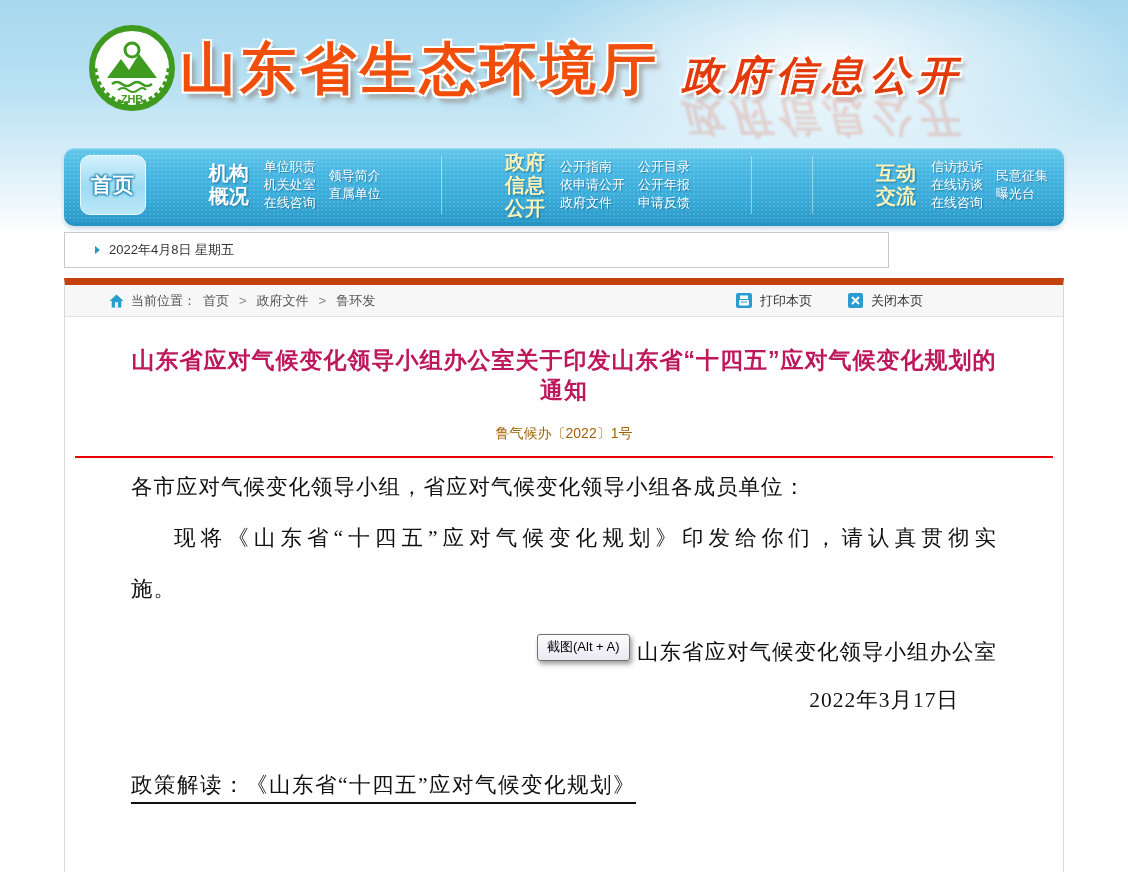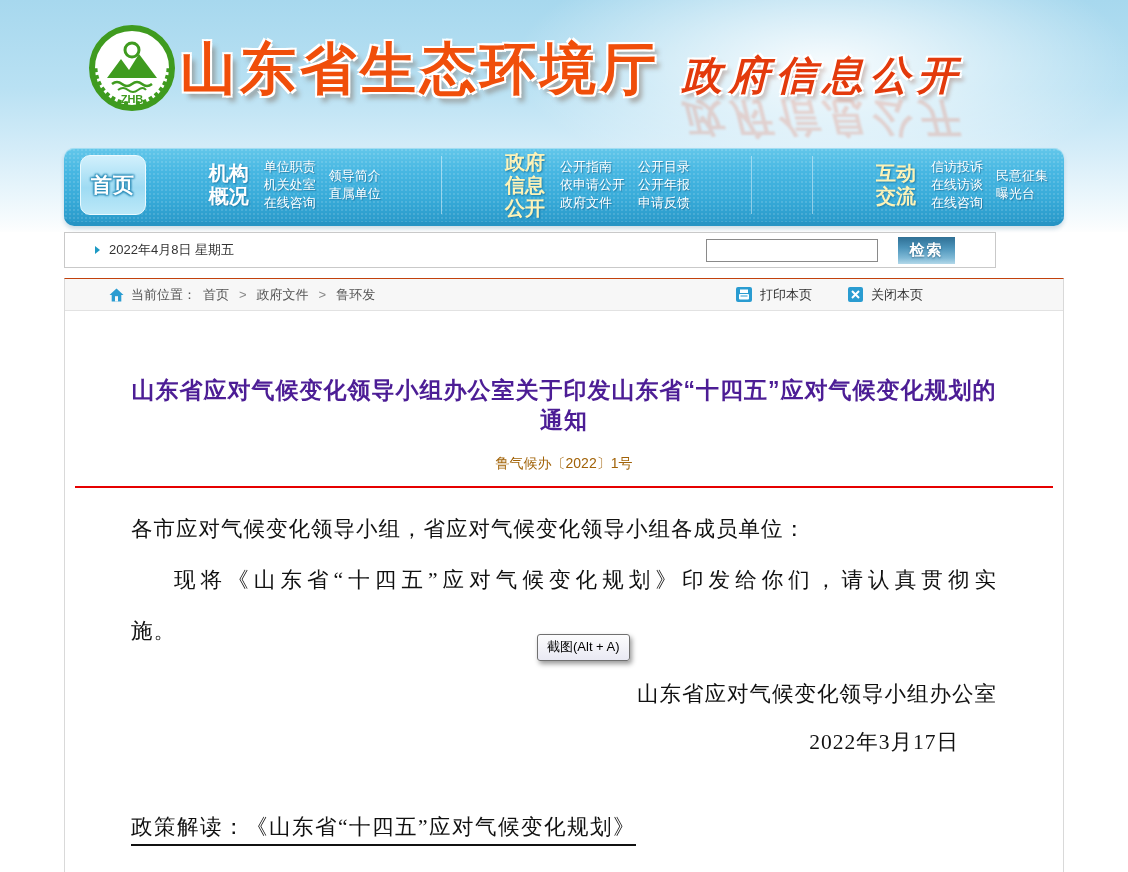--- a/index.html
+++ b/index.html
@@ -66,21 +66,21 @@
   .nav-group-title.white { color:#fefefe; }
   .nav-col { display:flex; flex-direction:column; }
   .nav-link {
     font-size:13px; color:#fff; white-space:nowrap; cursor:pointer;
     text-shadow:1px 1px 1px rgba(18,88,128,.6);
   }
   .nav-divider { width:1px; height:58px; background:rgba(255,255,255,.45); }
 
   
   .datebar {
-    position:absolute; left:64px; top:232px; width:932px; height:36px;
+    position:absolute; left:64px; top:232px; width:825px; height:36px;
     background:#fff; border:1px solid #c9c9c9;
     display:flex; align-items:center; justify-content:space-between;
     padding:0 40px 0 30px;
   }
   .date-left { display:flex; align-items:center; gap:9px; font-size:13px; color:#333; }
   .date-arrow {
     width:0; height:0;
     border-left:5px solid #1d9ac4; border-top:4px solid transparent; border-bottom:4px solid transparent;
   }
   .date-right { display:flex; align-items:center; gap:20px; }
@@ -88,47 +88,47 @@
   .search-btn {
     width:57px; height:27px; border:none; cursor:pointer;
     background:linear-gradient(180deg,#2e6f94 0%, #4c94ba 40%, #7fb9d6 78%, #b3d8e9 100%);
     color:#fff; font-size:15px; font-weight:bold; letter-spacing:2px;
     text-shadow:0 1px 2px rgba(0,50,80,.55);
   }
 
   
   .content {
     position:absolute; left:64px; top:278px; width:1000px; height:594px;
-    background:#fff; border-top:1px solid #c2410c;
+    background:#fff; border-top:7px solid #c2410c;
     border-left:1px solid #d9d9d9; border-right:1px solid #d9d9d9;
   }
   .crumbbar {
     height:32px; background:#f7f7f7; border-bottom:1px solid #e2e2e2;
     display:flex; align-items:center; justify-content:space-between;
     padding-left:44px; font-size:13px; color:#555;
   }
   .crumb-left { display:flex; align-items:center; gap:7px; }
   .crumb-item { color:#555; cursor:pointer; }
   .crumb-sep { color:#888; margin:0 3px; }
   .crumb-right { display:flex; align-items:center; gap:36px; margin-right:140px; }
   .action { display:flex; align-items:center; gap:8px; color:#333; cursor:pointer; }
 
   .article { padding:0 66px; font-family:"Liberation Serif", serif; color:#111; }
   .article-title {
-    margin-top:64px; text-align:center;
+    margin-top:28px; text-align:center;
     font-family:"Liberation Sans", sans-serif;
-    font-size:23px; font-weight:bold; color:#4c1d95; letter-spacing:1px; line-height:30px;
+    font-size:23px; font-weight:bold; color:#be185d; letter-spacing:1px; line-height:30px;
   }
   .doc-number {
     margin-top:20px; text-align:center;
     font-family:"Liberation Sans", sans-serif; font-size:14px; color:#a16207;
   }
   .red-rule { margin:13px -56px 0 -56px; height:2px; background:#e60000; }
   .body-line { font-size:21.5px; line-height:30px; letter-spacing:1px; margin-top:21px; }
-  .body-line.first { margin-top:26px; }
+  .body-line.first { margin-top:14px; }
   .body-line.indent { text-indent:2em; }
   .body-line.stretch { text-align:justify; text-align-last:justify; text-justify:inter-ideograph; }
   .signature { margin-top:24px; text-align:right; font-size:21.5px; letter-spacing:1px; }
   .sig-line { line-height:48px; }
   .sig-line.inset { margin-right:38px; }
   .policy { margin-top:46px; }
   .policy-link {
     font-size:21.5px; letter-spacing:1.5px; color:#111;
     border-bottom:2px solid #111; padding-bottom:5px; cursor:pointer;
   }
@@ -212,24 +212,20 @@
       <span class="nav-link">民意征集</span>
       <span class="nav-link">曝光台</span>
     </div>
   </div>
 </div>
 
 <div class="datebar">
   <div class="date-left">
     <span class="date-arrow"></span>
     <span>2022年4月8日 星期五</span>
-  </div>
-  <div class="date-right">
-    <input class="search-input" type="text" value="" style="">
-    <button class="search-btn">检索</button>
   </div>
 </div>
 
 <div class="content">
 
   <div class="crumbbar">
     <div class="crumb-left">
       <svg width="15" height="14" viewBox="0 0 15 14">
         <path d="M7.5,0.5 L14.5,7 H12.3 V13.5 H2.7 V7 H0.5 Z" fill="#2a9cd1"></path>
         <rect x="6" y="8.2" width="3" height="5.3" fill="#f7f7f7"></rect>

